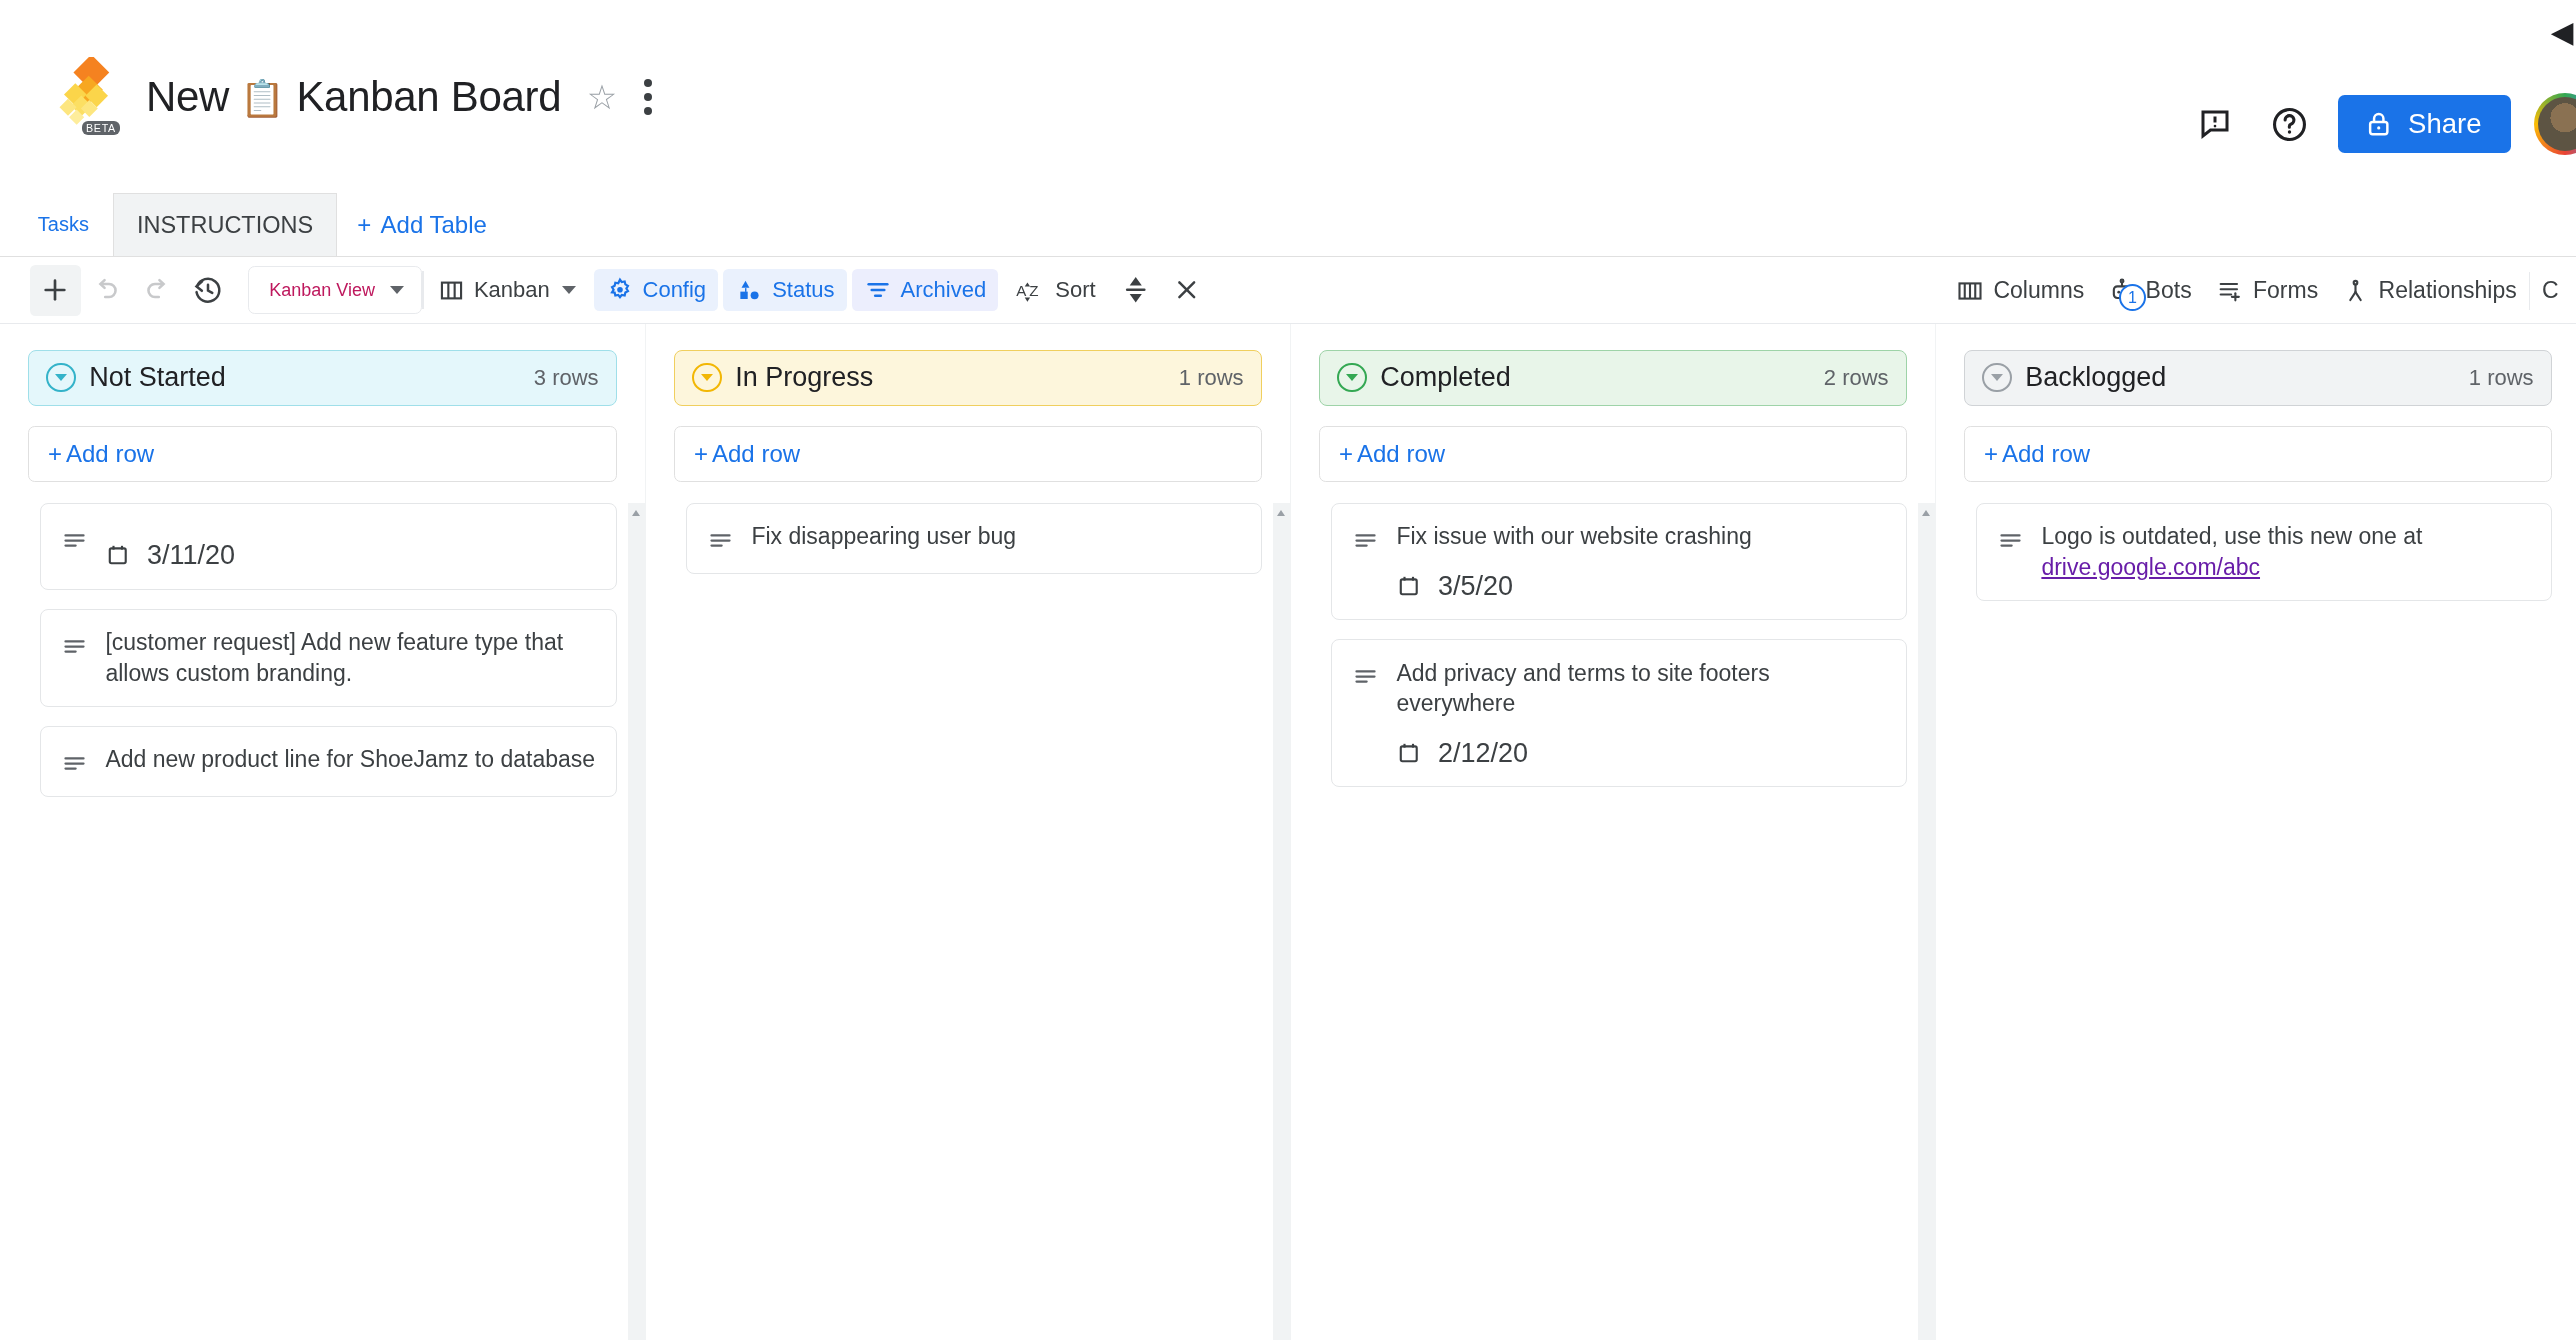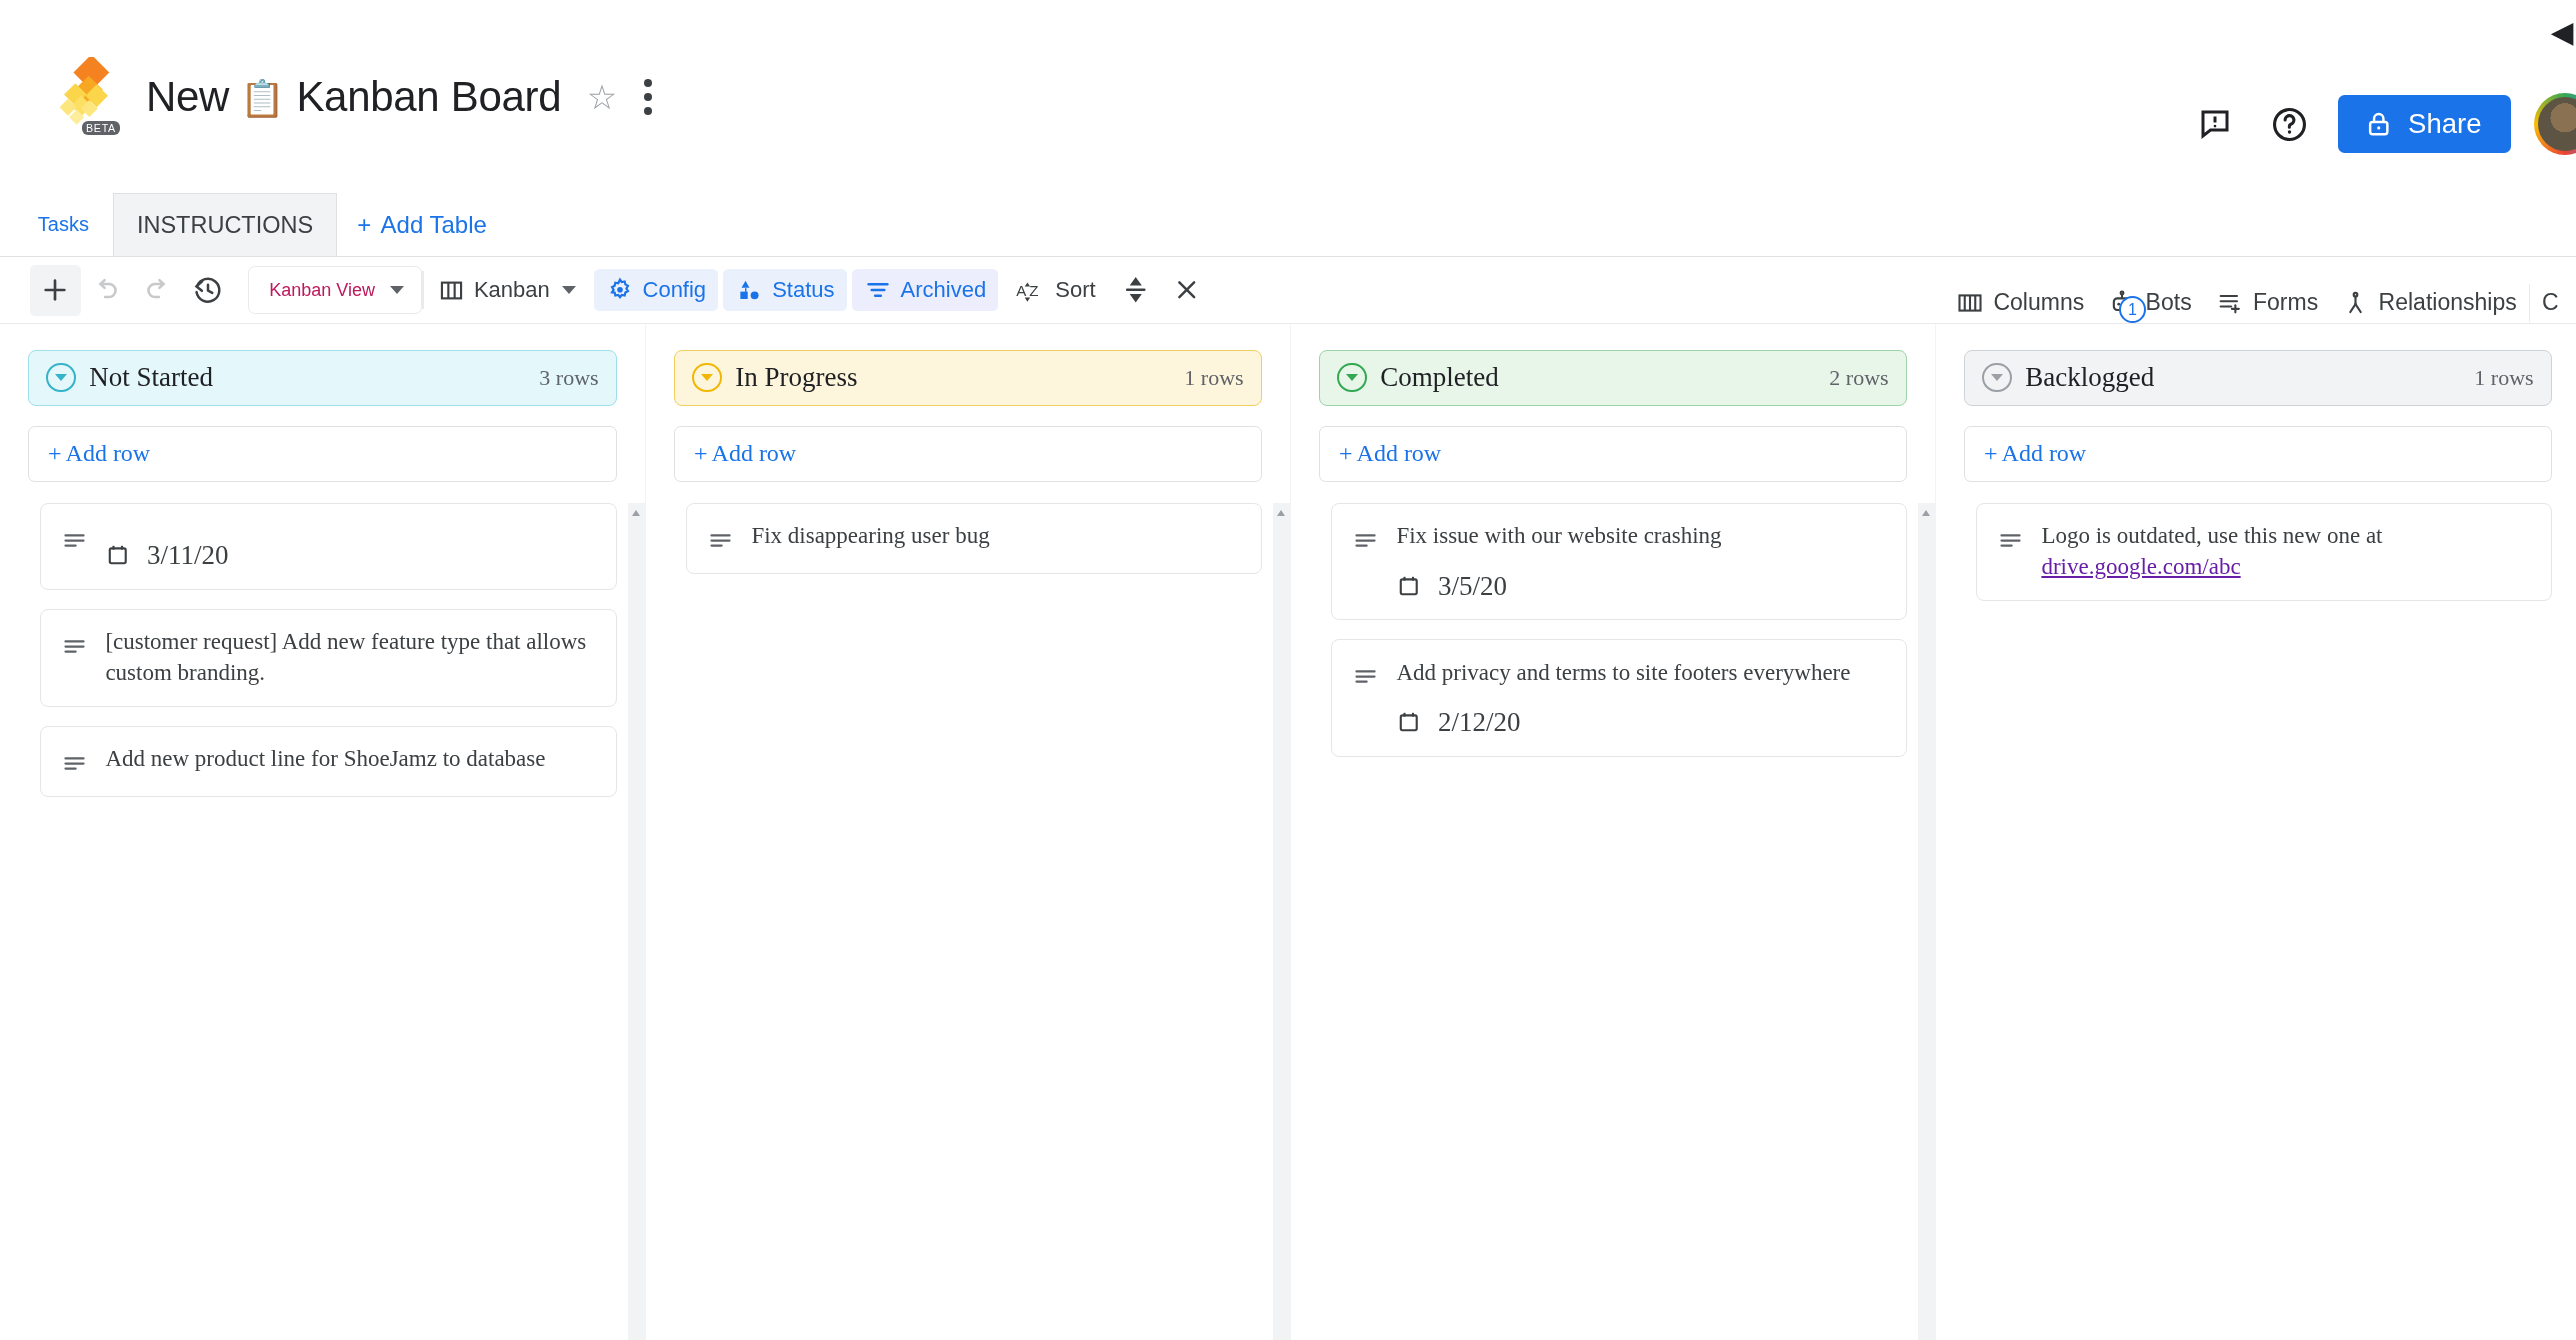--- a/index.html
+++ b/index.html
@@ -116,40 +116,39 @@
   .tb-sep { width: 1.3px; height: 38px; background:#e8eaed; }
   .tb-chip {
     display:flex; align-items:center; gap: 8.7px;
     height: 42px; padding: 0 12px; margin: 0 2.7px;
     font-size: 22px; border-radius: 5.4px; white-space: nowrap; cursor: pointer;
   }
   .tb-chip.plain { color: #3c4043; }
   .tb-chip.blue { color: #1a73e8; background: #eaf1fd; }
   .tb-chip.lav  { color: #1a73e8; background: #eceefd; }
   .toolbar-right {
-    position: absolute; right: 17.4px; top: 12px; height: 67px;
+    position: absolute; right: 17.4px; top: 0; height: 67px;
     display: flex; align-items: center;
   }
   .tb-right-item {
     display:flex; align-items:center; gap: 9.4px;
     font-size: 23px; color: #3c4043; padding: 0 12px; cursor: pointer; white-space: nowrap;
   }
   .bots-badge {
     position:absolute; left: 10.7px; bottom: -6.7px;
     width: 27px; height: 27px; border-radius: 50%;
     border: 2px solid #1a73e8; color: #1a73e8; background: #fff;
     font-size: 16px; display:flex; align-items:center; justify-content:center;
   }
 
   
   .board {
     display: flex; align-items: flex-end;
     height: calc(1341px - 193px - 64px - 67px);
     background: #ffffff;
-    font-family: Liberation Serif, serif;
   }
   .column { position: relative; flex: none; width: 645px; height: 100%; display:flex; flex-direction:column; }
   .column + .column { border-left: 1.3px solid #f1f3f4; }
   .col-pad { padding: 25.5px 28px 0 28px; }
   .col-header {
     display:flex; align-items:center;
     height: 56px; border-radius: 8px; border: 1.3px solid;
     padding: 0 17.4px; gap: 13.4px;
   }
   .col-header .title { font-size: 27px; font-weight: 500; color: #202124; white-space: nowrap; }

